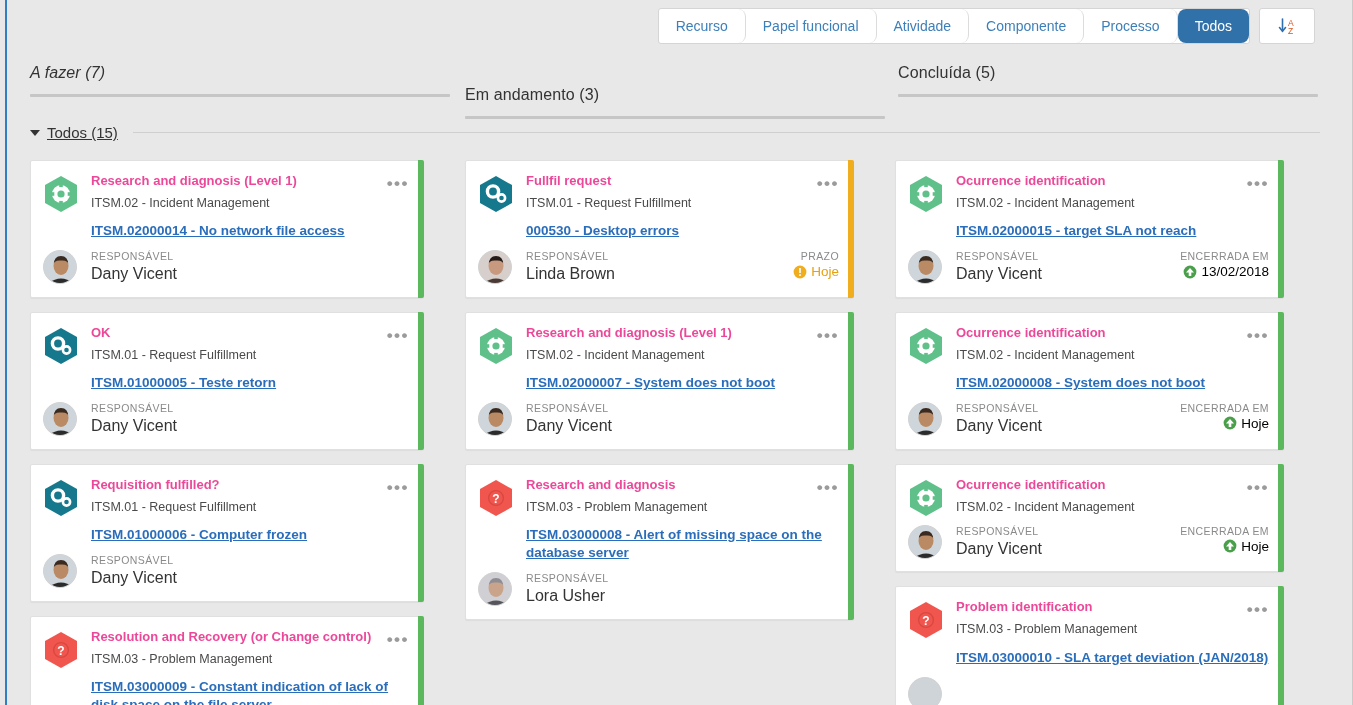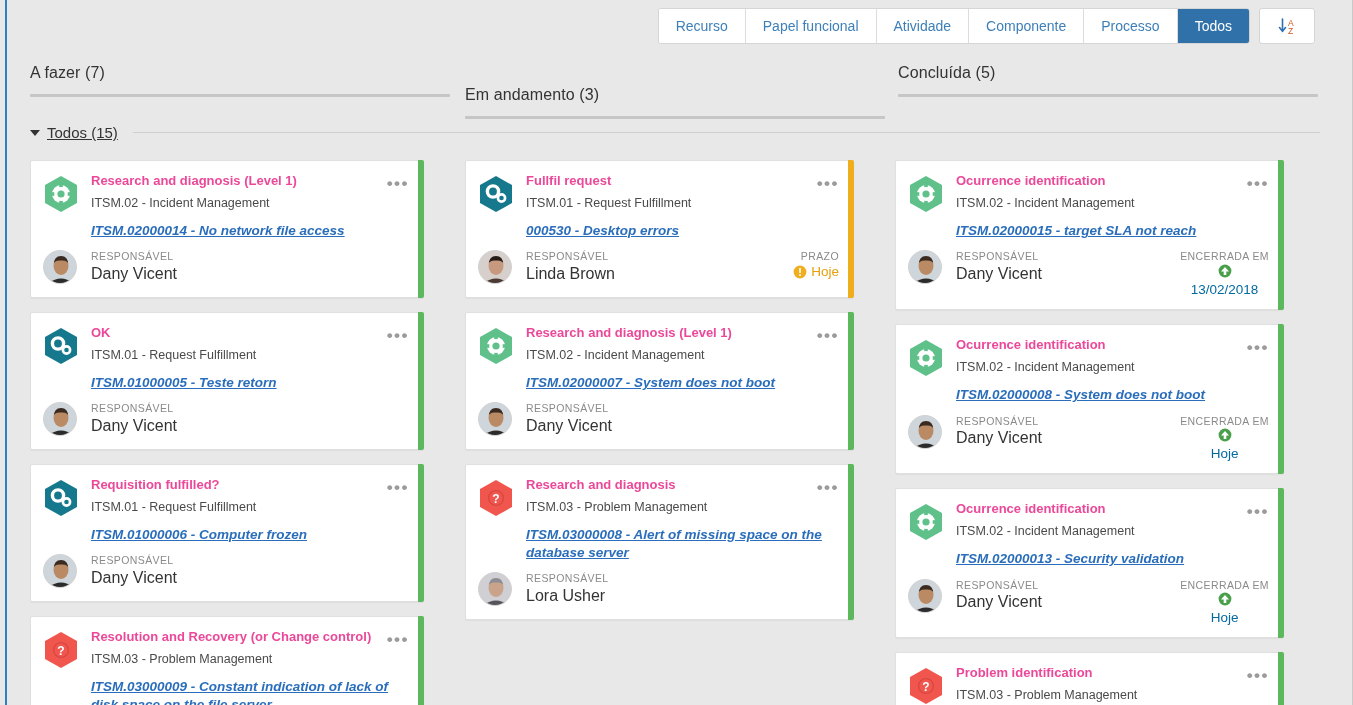--- a/index.html
+++ b/index.html
@@ -31,20 +31,21 @@
     display: flex; background: #fff;
     border: 1px solid #d5d5d5; border-radius: 3px;
     overflow: hidden; height: 36px;
   }
   .tab {
     display: flex; align-items: center; justify-content: center;
     padding: 0 17px; height: 100%;
     font-size: 14px; color: #3d7fb8; background: #fff;
     border-right: 1px solid #dcdcdc; cursor: pointer;
     white-space: nowrap;
+    border-radius: 8px;
   }
   .tab:last-child { border-right: none; }
   .tab.active { background: #3071a9; color: #fff; }
   .sort-btn {
     margin-left: 9px; width: 56px; height: 36px;
     background: #fff; border: 1px solid #d5d5d5; border-radius: 3px;
     display: flex; align-items: center; justify-content: center; cursor: pointer;
   }
 
   
@@ -110,21 +111,20 @@
     font-weight: bold;
   }
   .card-sub {
     font-size: 12.5px; color: #4a4a4a; margin-top: 3px; line-height: 1.3;
   }
   .card-link {
     display: inline-block;
     font-size: 13.5px; font-weight: bold; color: #2a6ebb;
     text-decoration: underline; margin-top: 11px; line-height: 1.35;
     cursor: pointer;
-    font-style: italic;
   }
   .card-foot {
     display: flex; margin-top: 10px;
   }
   .avatar-wrap { flex: 0 0 auto; margin-left: -48px; }
   .avatar {
     width: 34px; height: 34px; border-radius: 50%;
     border: 1px solid #d2d2d2; overflow: hidden; position: relative;
     background: #cfd4d8;
   }
@@ -137,21 +137,21 @@
 
   .meta { flex: 0 0 auto; text-align: right; padding-left: 8px; }
   .meta-label {
     font-size: 10.5px; color: #8a8a8a; letter-spacing: .4px;
     text-transform: uppercase; line-height: 1.2; white-space: nowrap;
   }
   .meta-val {
     display: flex; align-items: center; justify-content: flex-end;
     gap: 4px; margin-top: 1px; font-size: 13.5px; white-space: nowrap;
   }
-  .meta-val.green { color: #0369a1; flex-direction: column; }
+  .meta-val.green { color: #000000; }
   .meta-val.amber { color: #e8a00c; }
 </style>
 </head>
 <body>
 
 <div id="root">
 
   <div class="left-rail"></div>
   <div class="right-edge"></div>
 
@@ -170,21 +170,21 @@
           <line x1="6.5" y1="4" x2="6.5" y2="16"></line>
           <polyline points="3.5,12.5 6.5,16.2 9.5,12.5" fill="none"></polyline>
         </g>
         <text x="12" y="10.5" font-family="Liberation Sans, sans-serif" font-size="8.5" fill="#d9541e">A</text>
         <text x="12" y="18.5" font-family="Liberation Sans, sans-serif" font-size="8.5" fill="#d9541e">Z</text>
       </svg>
     </div>
   </div>
 
   <div class="col-heads" id="col-heads">
-      <div class="col-head" style="left: 30px; width: 420px;">
+      <div class="col-head" style="left: 30px; width: 420px; font-style: italic;">
         <div class="ch-title">A fazer (7)</div>
         <div class="ch-rule"></div>
       </div>
       <div class="col-head" style="left: 465px; width: 420px; margin-top: 22px;">
         <div class="ch-title">Em andamento (3)</div>
         <div class="ch-rule"></div>
       </div>
       <div class="col-head" style="left: 898px; width: 420px;">
         <div class="ch-title">Concluída (5)</div>
         <div class="ch-rule"></div>
@@ -512,21 +512,20 @@
               <rect x="16.2" y="25.900000000000002" width="3.6" height="3.8" fill="#5fc08a"></rect>
               <rect x="7.5" y="17.2" width="3.8" height="3.6" fill="#5fc08a"></rect>
               <rect x="24.700000000000003" y="17.2" width="3.8" height="3.6" fill="#5fc08a"></rect>
             </svg></div>
           <div class="card-body">
             <div class="card-top">
               <div class="card-title">Ocurrence identification</div>
               <div class="dots">•••</div>
             </div>
             <div class="card-sub">ITSM.02 - Incident Management</div>
-            <div><a class="card-link">ITSM.02000013 - Security validation</a></div>
             <div class="card-foot">
               <div class="avatar-wrap">
                 <div class="avatar"><svg width="34" height="34" viewBox="0 0 34 34">
                     <rect x="0" y="0" width="34" height="34" fill="#cfd6db"></rect>
                     <path d="M2 34 q15 -13 30 0 z" fill="#2b2b2b"></path>
                     <ellipse cx="17" cy="15" rx="7.5" ry="9" fill="#b98a63"></ellipse>
                     <path d="M9.5 14 q0.5 -9 7.5 -9 q7 0 7.5 9 q0 -5 -7.5 -4.5 q-7.5 -0.5 -7.5 4.5 z" fill="#3a2a20"></path>
                   </svg></div>
               </div>
               <div class="resp">

